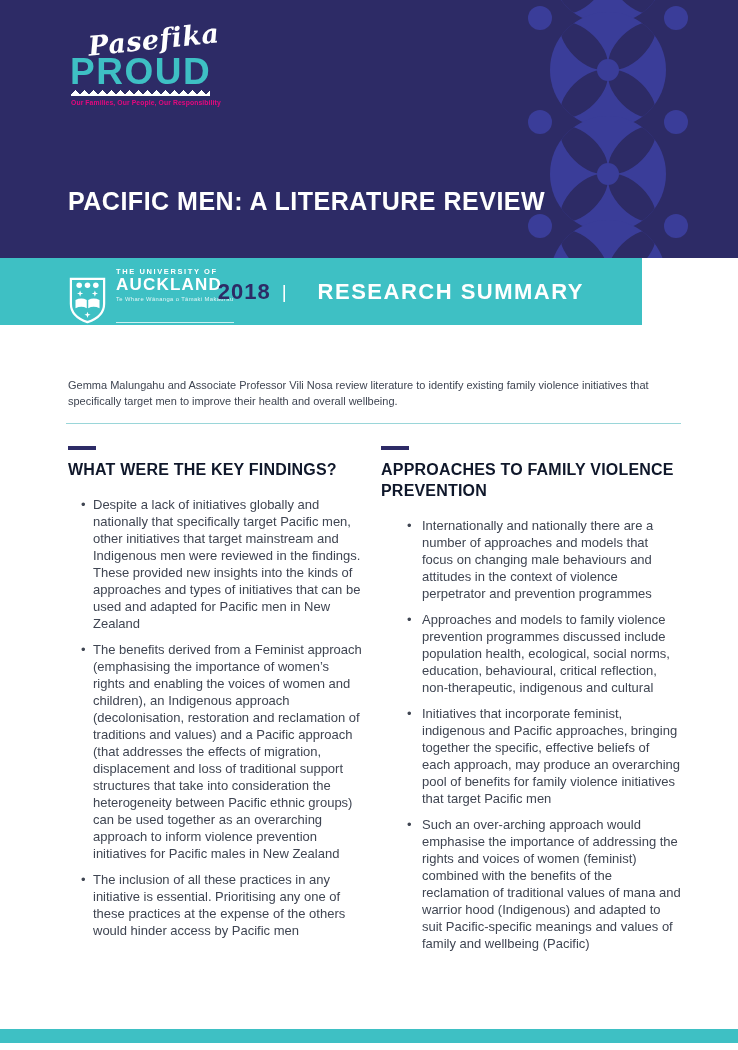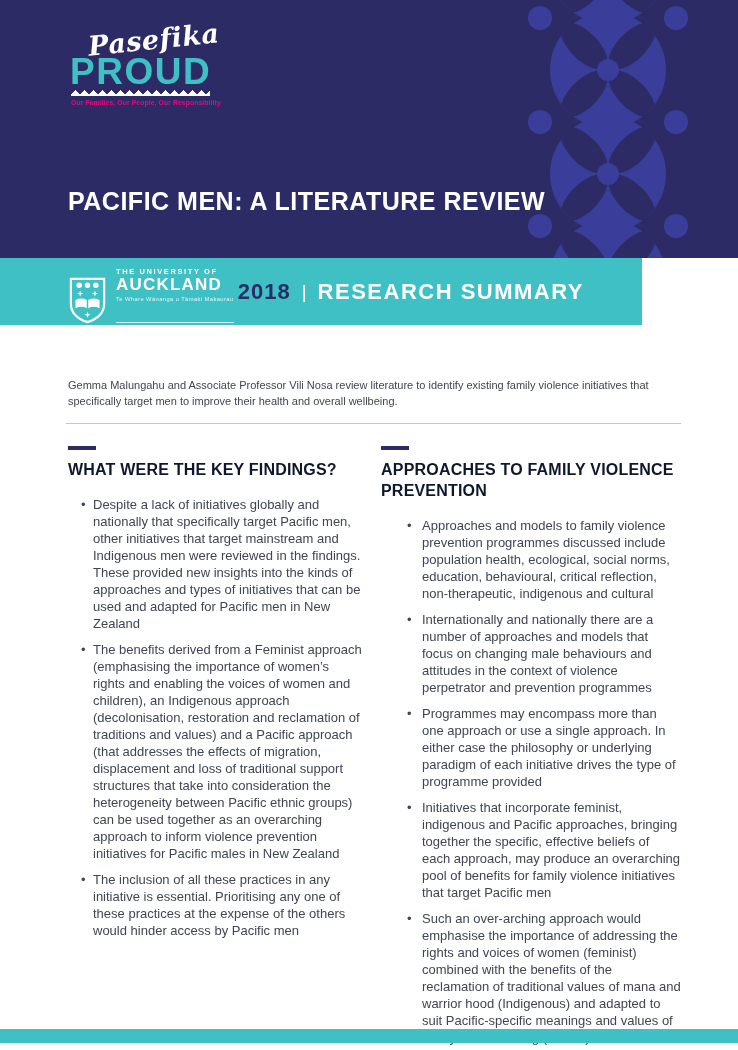--- a/index.html
+++ b/index.html
@@ -43,21 +43,21 @@
   .uoa-small{font-size:7.5px;font-weight:600;letter-spacing:1.6px;}
   .uoa-name{font-size:17px;font-weight:600;letter-spacing:1.2px;line-height:1.1;}
   .uoa-maori{font-size:5.8px;opacity:.85;letter-spacing:.4px;margin-top:1px;}
   .uoa-country{
     font-size:7.5px;font-weight:400;letter-spacing:4.5px;margin-top:20px;
     border-top:1px solid rgba(255,255,255,.75);padding-top:2px;
   }
   .band-right{position:absolute;right:58px;top:0;height:67px;display:flex;align-items:center;gap:11px;}
   .band-year{font-size:22px;font-weight:800;color:#2d2b66;letter-spacing:1px;}
   .band-sep{font-size:19px;font-weight:400;color:#ffffff;}
-  .band-label{font-size:22px;font-weight:800;color:#ffffff;letter-spacing:1.5px;}
+  .band-label{font-size:22px;font-weight:800;color:#ffffff;letter-spacing:1.5px;margin-left:20px;}
   
   .intro{
     position:absolute;left:68px;top:366px;width:585px;
     font-size:11px;line-height:16px;color:#3f4552;
   }
   .divider{position:absolute;left:66px;top:423px;width:615px;height:1px;background:#9ad6d9;}
   .cols{
     position:absolute;left:68px;top:446px;width:613px;
     display:grid;grid-template-columns:295px 300px;column-gap:18px;
   }
@@ -169,23 +169,22 @@
           <li>Despite a lack of initiatives globally and nationally that specifically target Pacific men, other initiatives that target mainstream and Indigenous men were reviewed in the findings. These provided new insights into the kinds of approaches and types of initiatives that can be used and adapted for Pacific men in New Zealand</li>
           <li>The benefits derived from a Feminist approach (emphasising the importance of women’s rights and enabling the voices of women and children), an Indigenous approach (decolonisation, restoration and reclamation of traditions and values) and a Pacific approach (that addresses the effects of migration, displacement and loss of traditional support structures that take into consideration the heterogeneity between Pacific ethnic groups) can be used together as an overarching approach to inform violence prevention initiatives for Pacific males in New Zealand</li>
           <li>The inclusion of all these practices in any initiative is essential. Prioritising any one of these practices at the expense of the others would hinder access by Pacific men</li>
         </ul>
     </section>
 
     <section class="col-right">
       <div class="dash"></div>
       <h2 class="col-heading">APPROACHES TO FAMILY VIOLENCE PREVENTION</h2>
       <ul class="bullets">
+          <li>Internationally and nationally there are a number of approaches and models that focus on changing male behaviours and attitudes in the context of violence perpetrator and prevention programmes</li>
           <li>Approaches and models to family violence prevention programmes discussed include population health, ecological, social norms, education, behavioural, critical reflection, non-therapeutic, indigenous and cultural</li>
-          <li>Internationally and nationally there are a number of approaches and models that focus on changing male behaviours and attitudes in the context of violence perpetrator and prevention programmes</li>
-          <li>Programmes may encompass more than one approach or use a single approach. In either case the philosophy or underlying paradigm of each initiative drives the type of programme provided</li>
           <li>Initiatives that incorporate feminist, indigenous and Pacific approaches, bringing together the specific, effective beliefs of each approach, may produce an overarching pool of benefits for family violence initiatives that target Pacific men</li>
           <li>Such an over-arching approach would emphasise the importance of addressing the rights and voices of women (feminist) combined with the benefits of the reclamation of traditional values of mana and warrior hood (Indigenous) and adapted to suit Pacific-specific meanings and values of family and wellbeing (Pacific)</li>
         </ul>
     </section>
   </div>
 
   <footer class="footer-bar"></footer>
 </div>
 
 </body></html>

